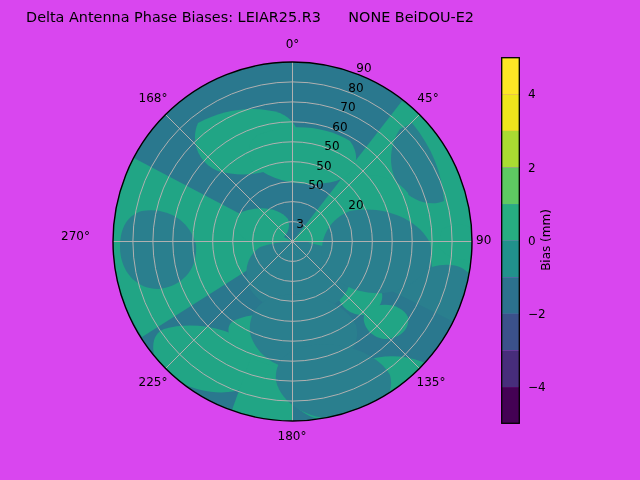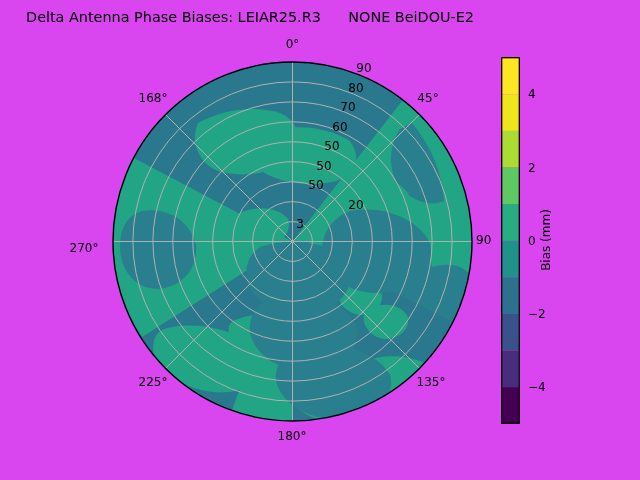--- a/index.html
+++ b/index.html
@@ -191,21 +191,21 @@
 
       <circle cx="180.5" cy="180.5" r="179.5" fill="none" stroke="#000000" stroke-width="1.4"></circle>
     </svg>
 
     <div class="theta-label" style="left:163px; top:-24px; width:35px;">0°</div>
     <div class="theta-label" style="left:296px; top:30px; width:40px;">45°</div>
     <div class="theta-label" style="left:364px; top:172px; width:30px; text-align:left;">90</div>
     <div class="theta-label" style="left:296px; top:314px; width:46px;">135°</div>
     <div class="theta-label" style="left:157px; top:368px; width:46px;">180°</div>
     <div class="theta-label" style="left:18px; top:314px; width:46px;">225°</div>
-    <div class="theta-label" style="left:-51px; top:180px; width:46px; text-align:center;">270°</div>
+    <div class="theta-label" style="left:-51px; top:168px; width:46px; text-align:left;">270°</div>
     <div class="theta-label" style="left:18px; top:30px; width:46px;">168°</div>
 
     <div class="r-label" style="left:188px; top:163px;">3</div>
     <div class="r-label" style="left:196px; top:144px;margin-left:48px;">20</div>
     <div class="r-label" style="left:204px; top:124px;">50</div>
     <div class="r-label" style="left:212px; top:105px;">50</div>
     <div class="r-label" style="left:220px; top:85px;">50</div>
     <div class="r-label" style="left:228px; top:66px;">60</div>
     <div class="r-label" style="left:236px; top:46px;">70</div>
     <div class="r-label" style="left:244px; top:27px;">80</div>

